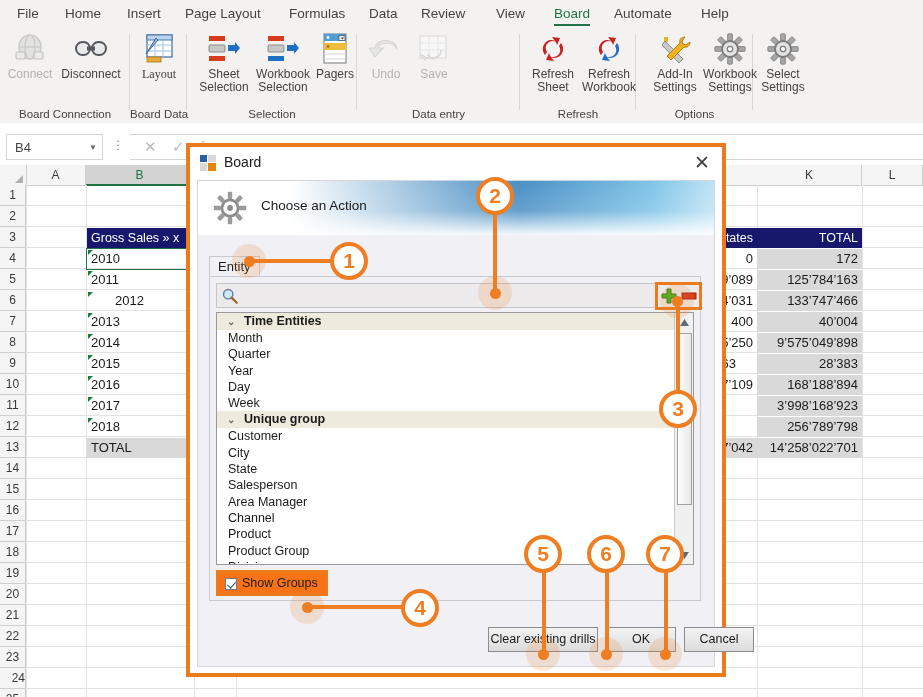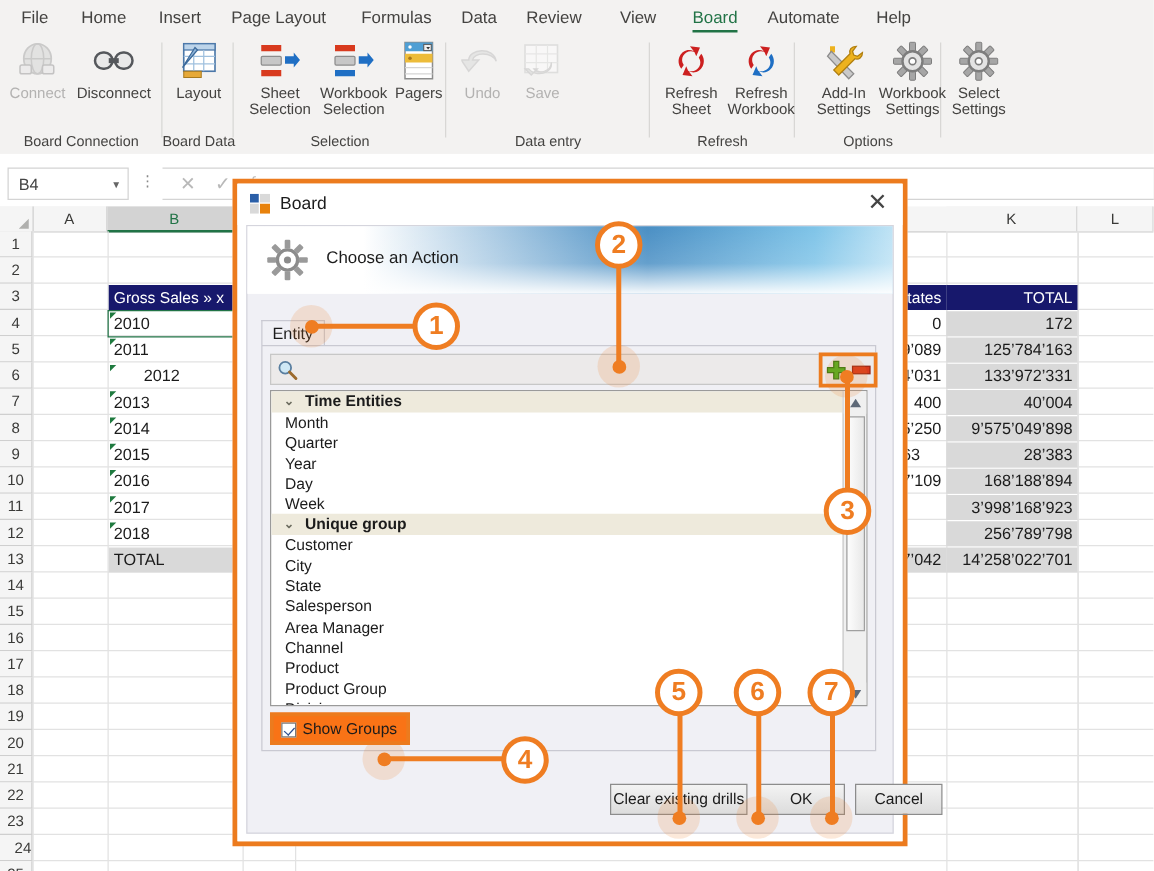--- a/index.html
+++ b/index.html
@@ -180,21 +180,21 @@
           <svg width="34" height="26" viewBox="0 0 34 26">
             <rect x="2" y="6" width="14" height="13" rx="6.5" fill="#e9e9e9" stroke="#55585c" stroke-width="2"></rect>
             <rect x="18" y="6" width="14" height="13" rx="6.5" fill="#e9e9e9" stroke="#55585c" stroke-width="2"></rect>
             <rect x="13" y="10.5" width="8" height="4" fill="#55585c"></rect>
           </svg>
         </div>
         <div class="lbl">
           <div>Disconnect</div>
         </div>
       </div>
-      <div class="btn" style="left: 134px; width: 50px;">
+      <div class="btn" style="left: 134px; width: 50px; font-family: Liberation Serif, serif;">
         <div class="ic">
           <svg width="34" height="34" viewBox="0 0 34 34">
             <rect x="5" y="3" width="25" height="22" fill="#fff" stroke="#4a77a8" stroke-width="1.3"></rect>
             <rect x="5" y="3" width="25" height="5" fill="#bcd4ea" stroke="#4a77a8" stroke-width="1"></rect>
             <g stroke="#9fc0de" stroke-width="1">
               <line x1="5" y1="13" x2="30" y2="13"></line>
               <line x1="5" y1="19" x2="30" y2="19"></line>
               <line x1="13" y1="8" x2="13" y2="25"></line>
               <line x1="21" y1="8" x2="21" y2="25"></line>
             </g>
@@ -467,21 +467,21 @@
     <div class="cell r" style="left: 700px; width: 57px; top: 105px;">9’089</div>
     <div class="cell r" style="left: 700px; width: 57px; top: 126px;">4’031</div>
     <div class="cell r" style="left: 700px; width: 57px; top: 147px;">400</div>
     <div class="cell r" style="left: 700px; width: 57px; top: 168px;">5’250</div>
     <div class="cell r" style="left: 700px; width: 40px; top: 189px; text-align: right;">163</div>
     <div class="cell r" style="left: 700px; width: 57px; top: 210px;">7’109</div>
     <div class="cell grayfill r" style="left: 700px; width: 57px; top: 273px;">7’042</div>
     <div class="cell hdrblue r" style="left: 757px; width: 105px; top: 63px;">TOTAL</div>
     <div class="cell grayfill r" style="left: 757px; width: 105px; top: 84px;">172</div>
     <div class="cell grayfill r" style="left: 757px; width: 105px; top: 105px;">125’784’163</div>
-    <div class="cell grayfill r" style="left: 757px; width: 105px; top: 126px;">133’972’331</div>
+    <div class="cell grayfill r" style="left: 757px; width: 105px; top: 126px;">133’747’466</div>
     <div class="cell grayfill r" style="left: 757px; width: 105px; top: 147px;">40’004</div>
     <div class="cell grayfill r" style="left: 757px; width: 105px; top: 168px;">9’575’049’898</div>
     <div class="cell grayfill r" style="left: 757px; width: 105px; top: 189px;">28’383</div>
     <div class="cell grayfill r" style="left: 757px; width: 105px; top: 210px;">168’188’894</div>
     <div class="cell grayfill r" style="left: 757px; width: 105px; top: 231px;">3’998’168’923</div>
     <div class="cell grayfill r" style="left: 757px; width: 105px; top: 252px;">256’789’798</div>
     <div class="cell grayfill r" style="left: 757px; width: 105px; top: 273px;">14’258’022’701</div>
     <div id="selbox" style="left: 86px; top: 83px; width: 109px; height: 22px;"></div>
     <div id="selhandle" style="left: 192px; top: 103px;"></div>
   </div>

